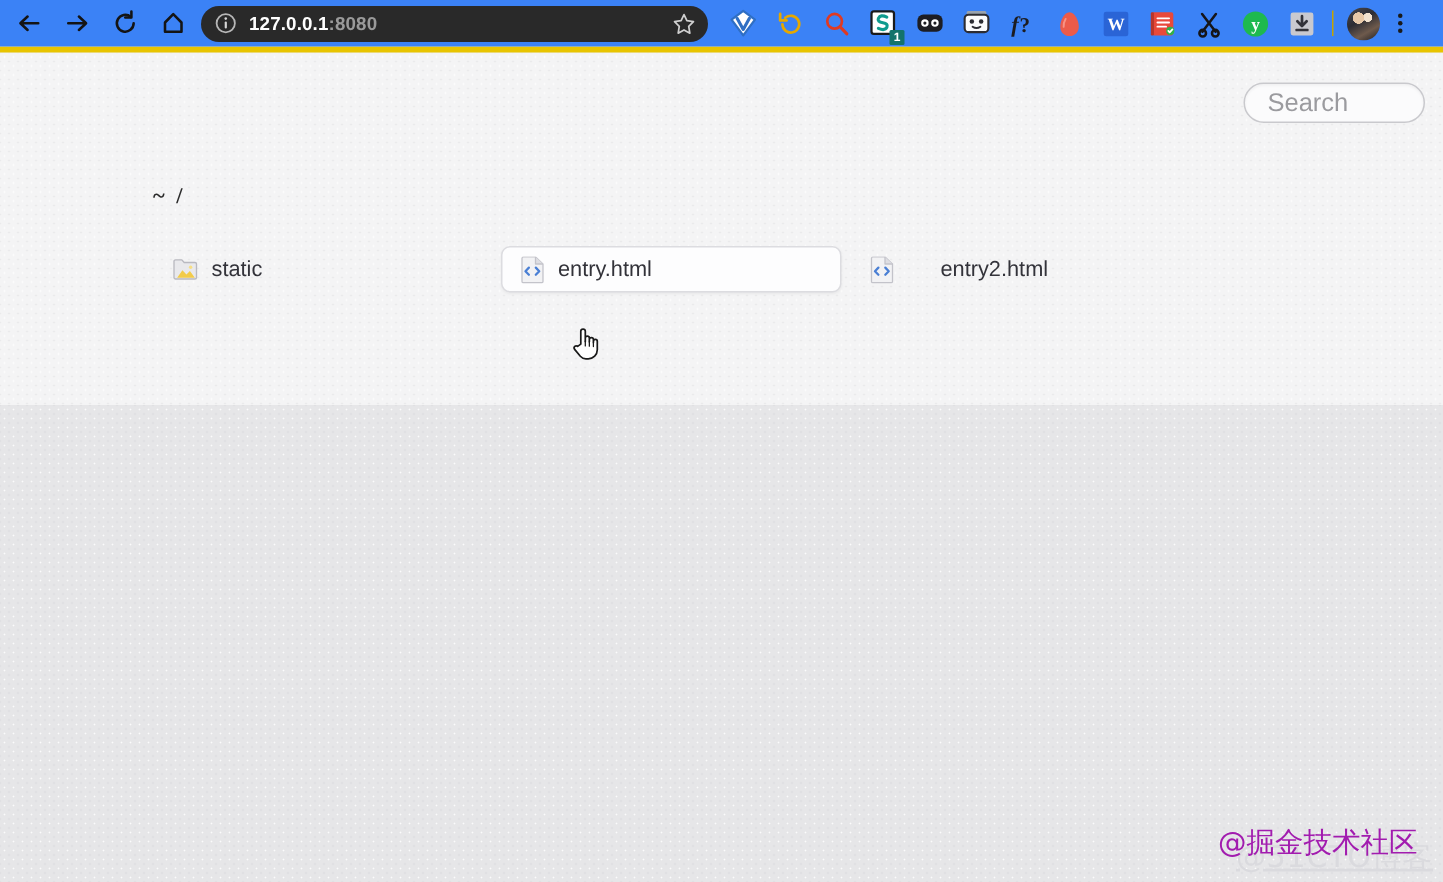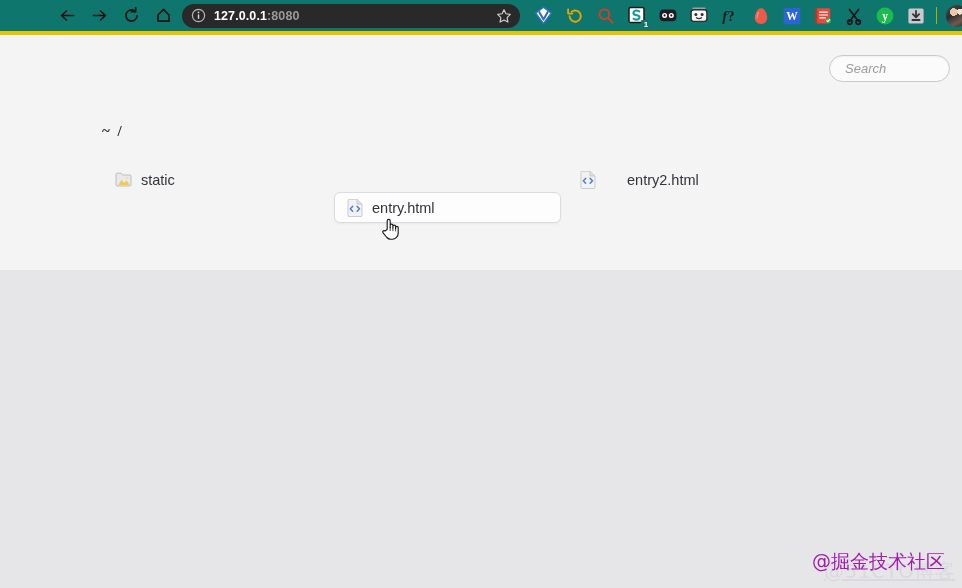--- a/index.html
+++ b/index.html
@@ -13,25 +13,24 @@
   body {
     background: #ececec;
     position: relative;
   }
 
   
   #browser-toolbar {
     position: absolute;
     top: 0; left: 0;
     width: 962px; height: 31px;
-    background: #0f766e;
+    background: #3b82f6;
     display: flex;
     align-items: center;
     z-index: 30;
-    padding-left: 48px;
   }
   #toolbar-underline {
     position: absolute;
     top: 31px; left: 0;
     width: 962px; height: 4px;
     background: #e8c400;
     z-index: 29;
   }
   .nav-btn {
     width: 26px; height: 26px;
@@ -169,24 +168,23 @@
     display: flex;
     align-items: center;
     padding: 0 13px;
     cursor: text;
   }
   #search-input {
     border: none;
     outline: none;
     background: transparent;
     width: 100%;
-    font-size: 13px;
+    font-size: 17px;
     color: #555;
     font-family: "Liberation Sans", sans-serif;
-    font-style: italic;
   }
   #search-input::placeholder { color: #9b9b9f; opacity: 1; }
 
   
   #breadcrumb {
     position: absolute;
     top: 88px; left: 102px;
     font-size: 15px;
     font-weight: bold;
     color: #2b2b2b;
@@ -217,21 +215,21 @@
     border-color: #dcdce0;
     box-shadow: 0 1px 2px rgba(0,0,0,0.05);
   }
   .file-icon { flex: none; display: block; margin-right: 9px; }
   .file-label {
     font-size: 14.5px;
     color: #33333a;
     font-family: "Liberation Sans", sans-serif;
   }
   #item-static { left: 102px; top: 0; width: 120px; }
-  #item-entry  { left: 334px; top: 0; width: 227px; margin-top: 28px; }
+  #item-entry  { left: 334px; top: 0; width: 227px; }
   #item-entry2 { left: 567px; top: 0; width: 130px; gap: 22px; }
 
   
   #cursor-hand {
     position: absolute;
     left: 381px; top: 182px;
     width: 20px; height: 24px;
     pointer-events: none;
     z-index: 20;
   }

